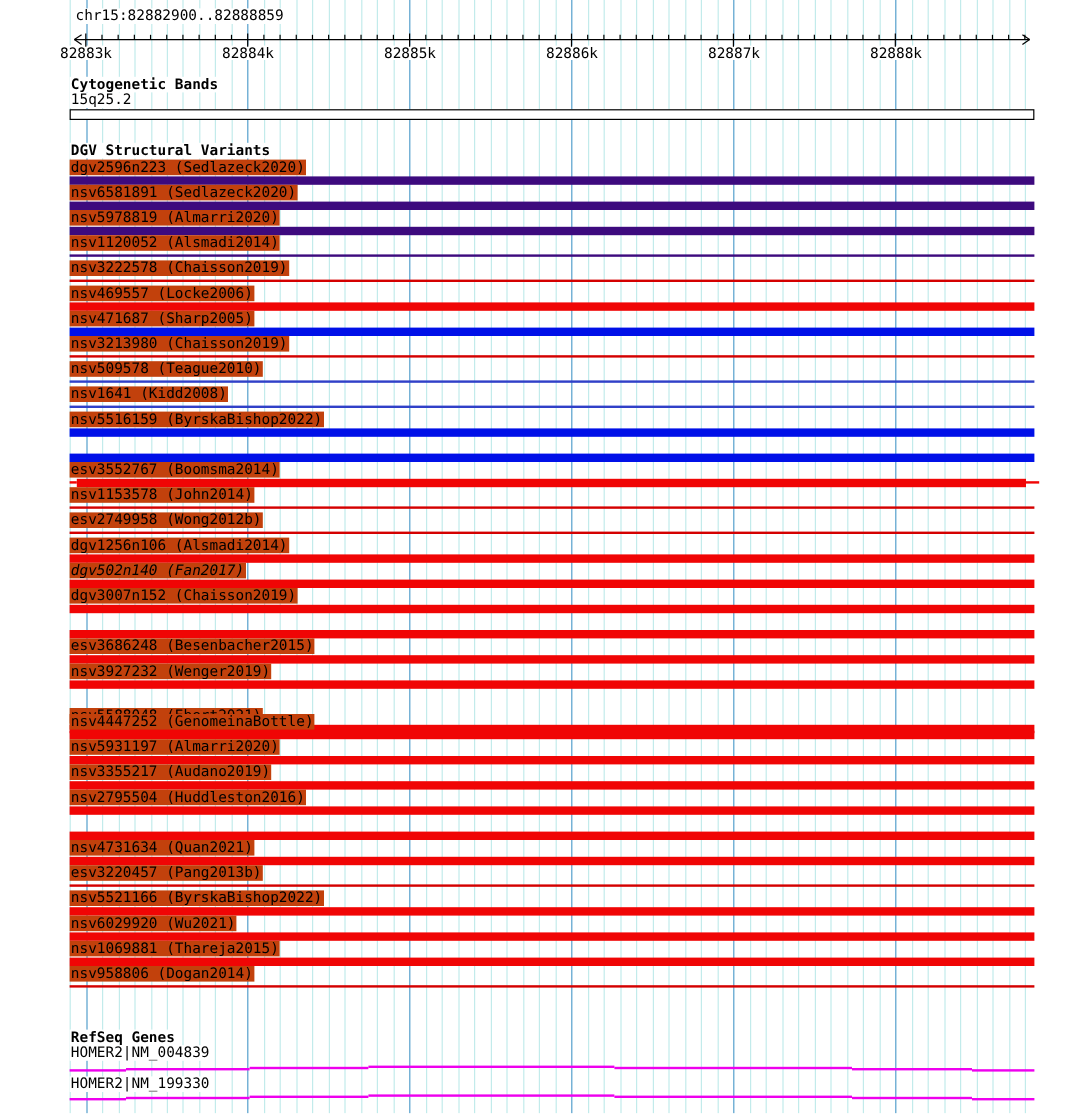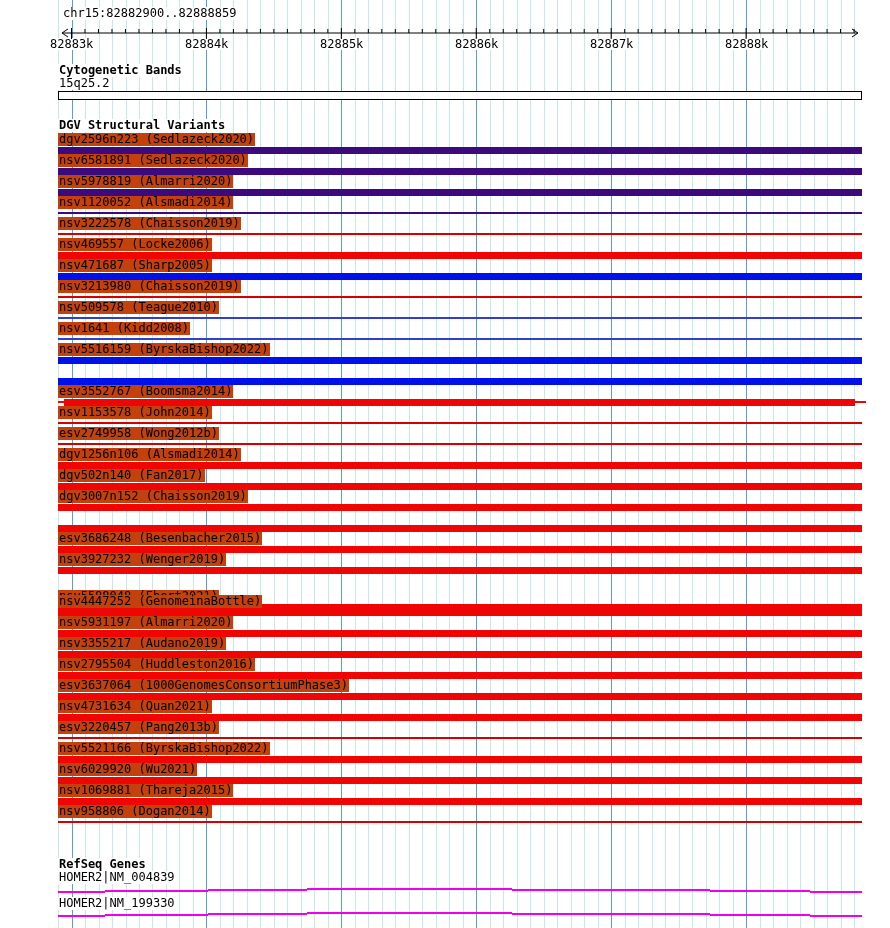--- a/index.html
+++ b/index.html
@@ -228,21 +228,21 @@
         <div class="bar thin" style="left: 58px; width: 804px; background: rgb(212, 0, 0);"></div>
       </div>
       <div class="vrow" style="top: 427px;">
         <span class="vlabel">esv2749958 (Wong2012b)</span>
         <div class="bar thin" style="left: 58px; width: 804px; background: rgb(212, 0, 0);"></div>
       </div>
       <div class="vrow" style="top: 448px;">
         <span class="vlabel">dgv1256n106 (Alsmadi2014)</span>
         <div class="bar thick" style="left: 58px; width: 804px; background: rgb(240, 5, 5);"></div>
       </div>
-      <div class="vrow" style="top: 469px;">
+      <div class="vrow" style="top: 469px; font-style: italic;">
         <span class="vlabel">dgv502n140 (Fan2017)</span>
         <div class="bar thick" style="left: 58px; width: 804px; background: rgb(240, 5, 5);"></div>
       </div>
       <div class="vrow" style="top: 490px;">
         <span class="vlabel">dgv3007n152 (Chaisson2019)</span>
         <div class="bar thick" style="left: 58px; width: 804px; background: rgb(240, 5, 5);"></div>
       </div>
       <div class="vrow" style="top: 511px;">
         <div class="bar thick" style="left: 58px; width: 804px; background: rgb(240, 5, 5);"></div>
       </div>
@@ -268,21 +268,20 @@
       </div>
       <div class="vrow" style="top: 637px;">
         <span class="vlabel">nsv3355217 (Audano2019)</span>
         <div class="bar thick" style="left: 58px; width: 804px; background: rgb(240, 5, 5);"></div>
       </div>
       <div class="vrow" style="top: 658px;">
         <span class="vlabel">nsv2795504 (Huddleston2016)</span>
         <div class="bar thick" style="left: 58px; width: 804px; background: rgb(240, 5, 5);"></div>
       </div>
       <div class="vrow" style="top: 679px;">
-        <span class="vlabel">esv3637064 (1000GenomesConsortiumPhase3)</span>
         <div class="bar thick" style="left: 58px; width: 804px; background: rgb(240, 5, 5);"></div>
       </div>
       <div class="vrow" style="top: 700px;">
         <span class="vlabel">nsv4731634 (Quan2021)</span>
         <div class="bar thick" style="left: 58px; width: 804px; background: rgb(240, 5, 5);"></div>
       </div>
       <div class="vrow" style="top: 721px;">
         <span class="vlabel">esv3220457 (Pang2013b)</span>
         <div class="bar thin" style="left: 58px; width: 804px; background: rgb(212, 0, 0);"></div>
       </div>

